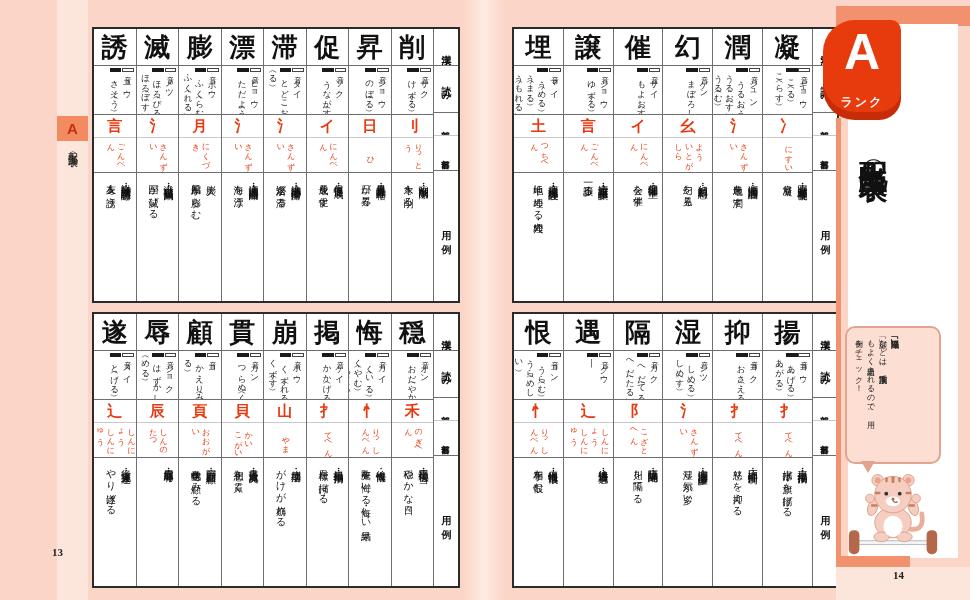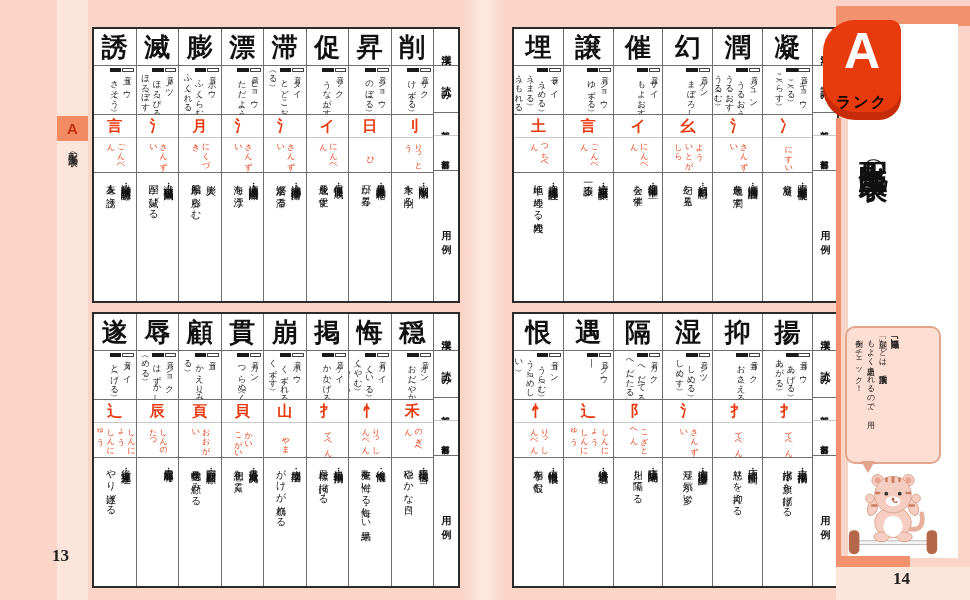--- a/index.html
+++ b/index.html
@@ -7,21 +7,21 @@
   .stage{position:relative;width:970px;height:600px;background:#fbd5c7;overflow:hidden;}
 
   
   .left-strip{position:absolute;left:57px;top:0;width:31px;height:600px;background:#fce5da;}
   .left-tab-a{position:absolute;left:57px;top:116px;width:31px;height:25px;background:#f28a62;
     color:#c52f0c;font-weight:bold;font-size:15px;display:flex;align-items:center;justify-content:center;}
   .left-tab-title{position:absolute;left:57px;top:145px;width:31px;height:130px;display:flex;justify-content:center;}
   .left-tab-title span{writing-mode:vertical-rl;font-size:10px;color:#222;letter-spacing:1px;}
 
   .pageno{position:absolute;font-family:"Liberation Serif","DejaVu Serif",serif;font-weight:bold;
-    font-size:17px;color:#222;}
+    font-size:11px;color:#222;}
   .pageno.left{left:52px;top:546px;}
   .pageno.right{left:893px;top:569px;}
 
   
   .gutter{position:absolute;left:462px;top:0;width:44px;height:600px;
     background:linear-gradient(90deg,rgba(253,233,222,0),rgba(253,236,226,.95),rgba(253,233,222,0));}
 
   
   .ktable{position:absolute;background:#fff;border:2px solid #2b2b2b;display:flex;}
   .ktable.t0,.ktable.t2{left:92px;width:364px;}
@@ -65,21 +65,21 @@
   .side-white{position:absolute;left:848px;top:24px;width:110px;height:534px;background:#fff;}
   .side-topbar{position:absolute;left:836px;top:6px;width:134px;height:20px;background:#f2916d;}
   .side-vbar{position:absolute;left:836px;top:118px;width:5px;height:445px;background:#f2916d;}
   .side-hbar{position:absolute;left:836px;top:556px;width:74px;height:11px;background:#f2916d;}
   .side-bottom{position:absolute;left:836px;top:567px;width:134px;height:33px;background:#fce5da;}
 
   .rank-badge{position:absolute;left:823px;top:20px;width:78px;height:100px;background:#e73a0d;
     border-radius:32px 10px 22px 32px;box-shadow:inset 0 -8px 0 rgba(140,20,0,.35);
     display:flex;flex-direction:column;align-items:center;justify-content:center;}
   .rank-badge .rletter{color:#fff;font-size:50px;font-weight:bold;line-height:.95;}
-  .rank-badge .rword{color:#000000;font-size:15px;font-weight:bold;letter-spacing:2px;margin-top:18px;}
+  .rank-badge .rword{color:#ffffff;font-size:12px;font-weight:bold;letter-spacing:2px;margin-top:18px;}
 
   .side-title{position:absolute;left:846px;top:138px;width:54px;height:230px;display:flex;justify-content:center;}
   .side-title span{writing-mode:vertical-rl;font-size:29px;font-weight:bold;color:#111;line-height:1;letter-spacing:3px;}
 
   .bubble{position:absolute;left:845px;top:326px;width:96px;height:138px;background:#fcded2;
     border:2px solid #e2a48c;border-radius:10px;box-sizing:border-box;padding:6px 5px;}
   .bubble:after{content:"";position:absolute;left:14px;bottom:-11px;width:0;height:0;
     border-left:7px solid transparent;border-right:7px solid transparent;border-top:12px solid #e2a48c;}
   .bubble-text{writing-mode:vertical-rl;font-size:8px;line-height:1.5;color:#222;height:100%;}
 

